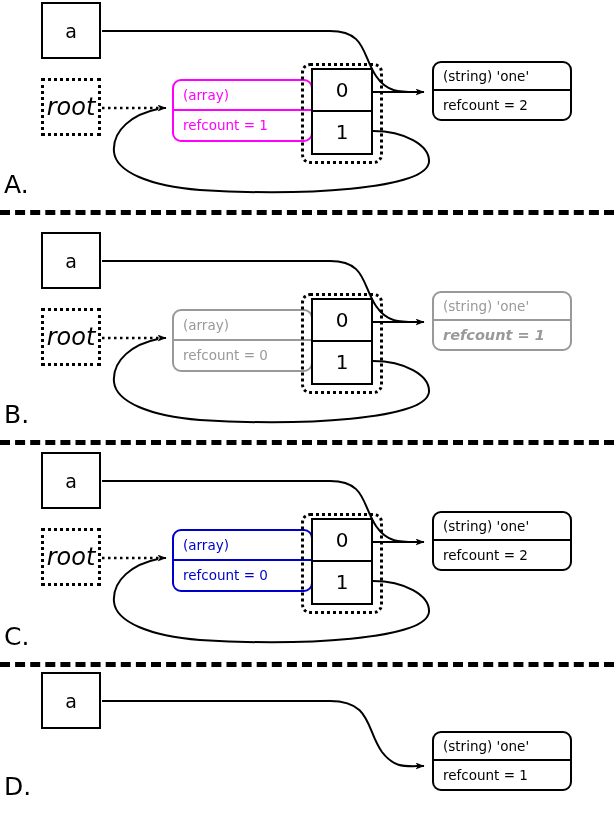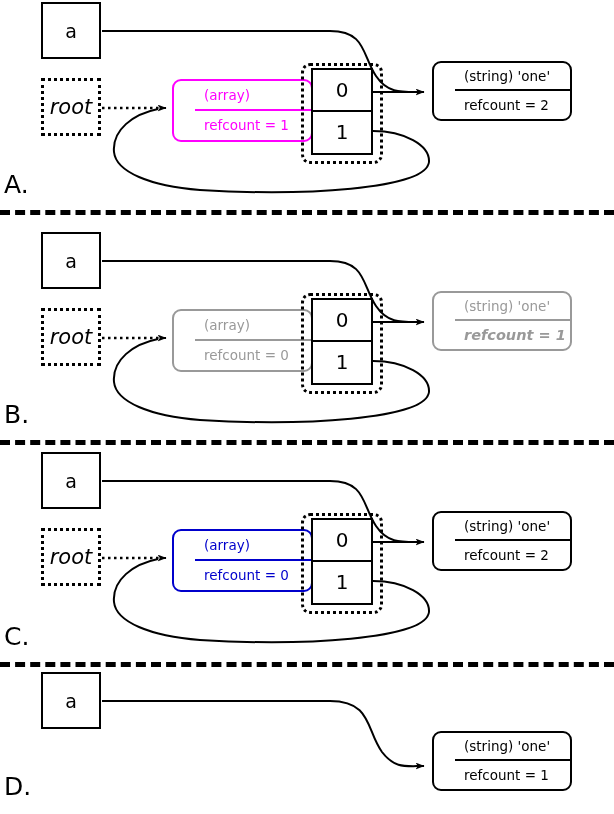--- a/index.html
+++ b/index.html
@@ -53,33 +53,32 @@
   .root-box {
     position: absolute;
     width: 60px;
     height: 58px;
     border: 3px dotted #000;
     box-sizing: border-box;
     background: #fff;
     display: flex;
     align-items: center;
     justify-content: center;
-    font-size: 21px;
+    font-size: 24px;
     font-style: italic;
     color: #000;
   }
   
   .zval {
     position: absolute;
     box-sizing: border-box;
     border: 2px solid #000;
     border-radius: 9px;
     background: #fff;
     overflow: hidden;
-    padding-left: 21px;
   }
   .zval .z-type,
   .zval .z-rc {
     height: 50%;
     display: flex;
     align-items: center;
     padding-left: 9px;
     font-size: 13.5px;
     color: #000;
     box-sizing: border-box;

